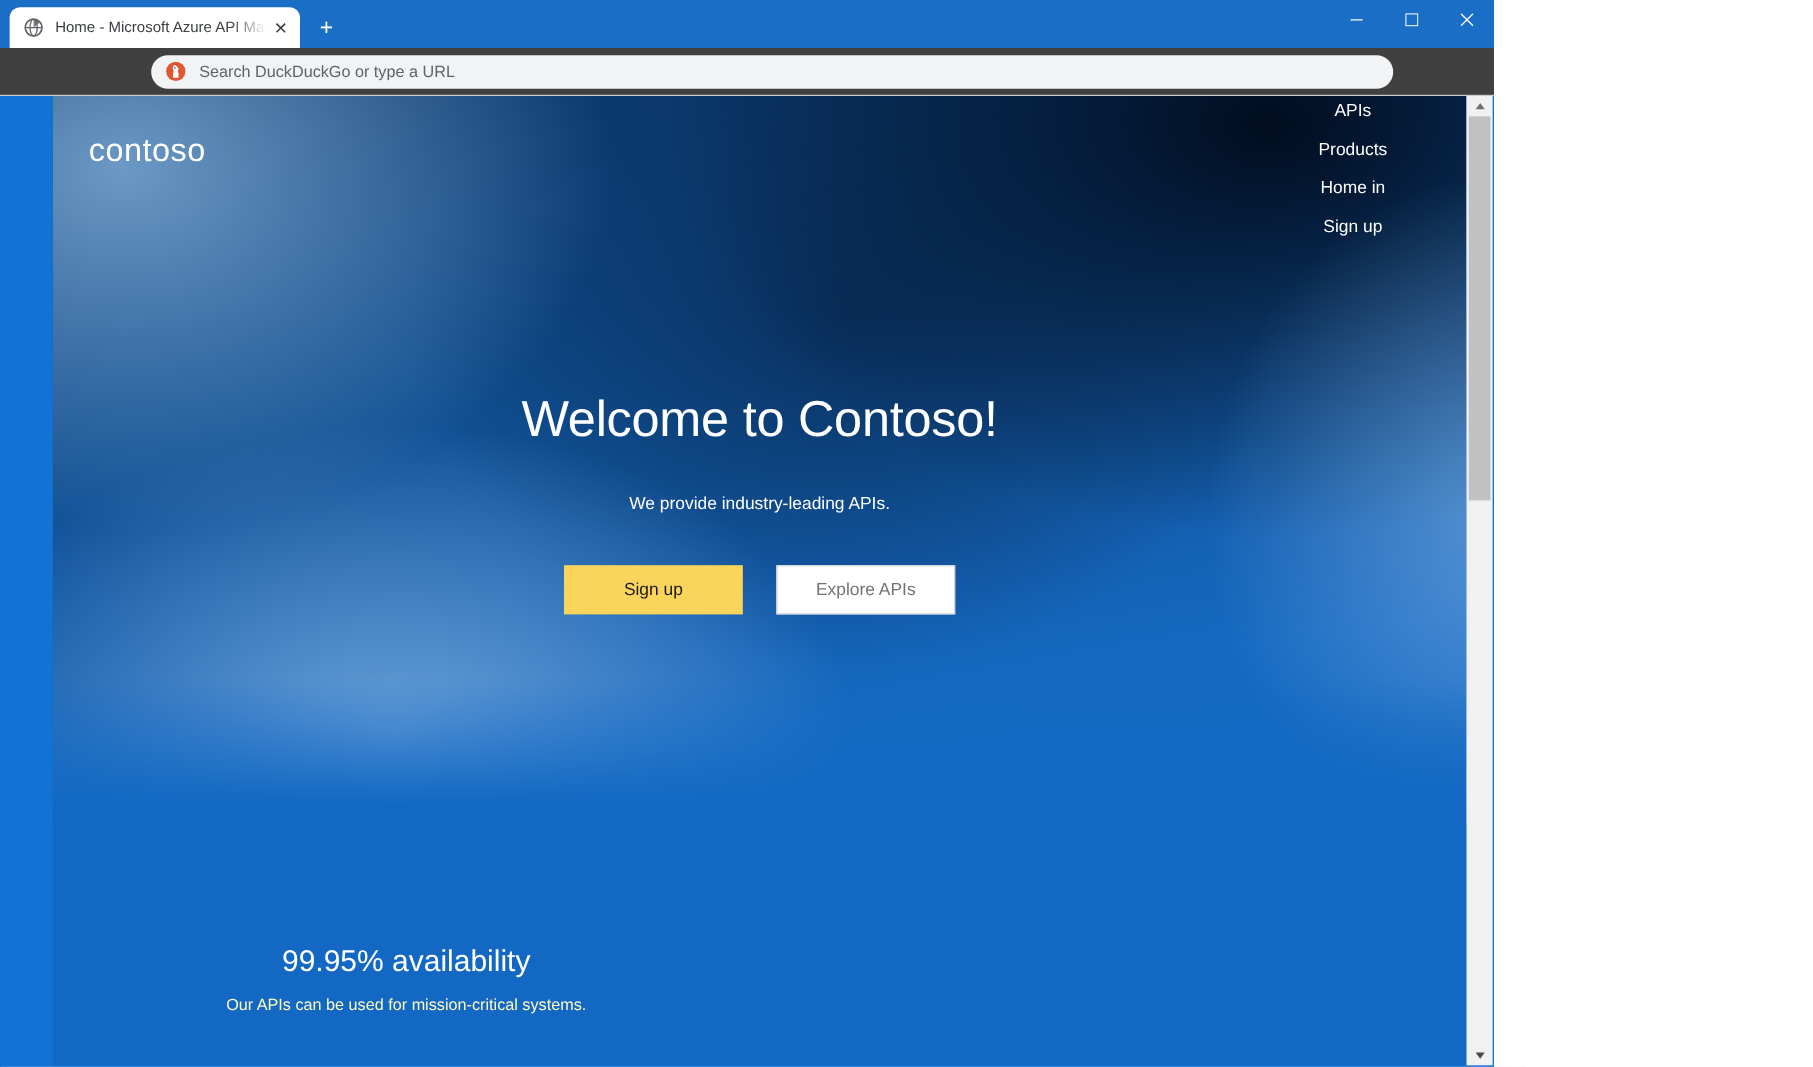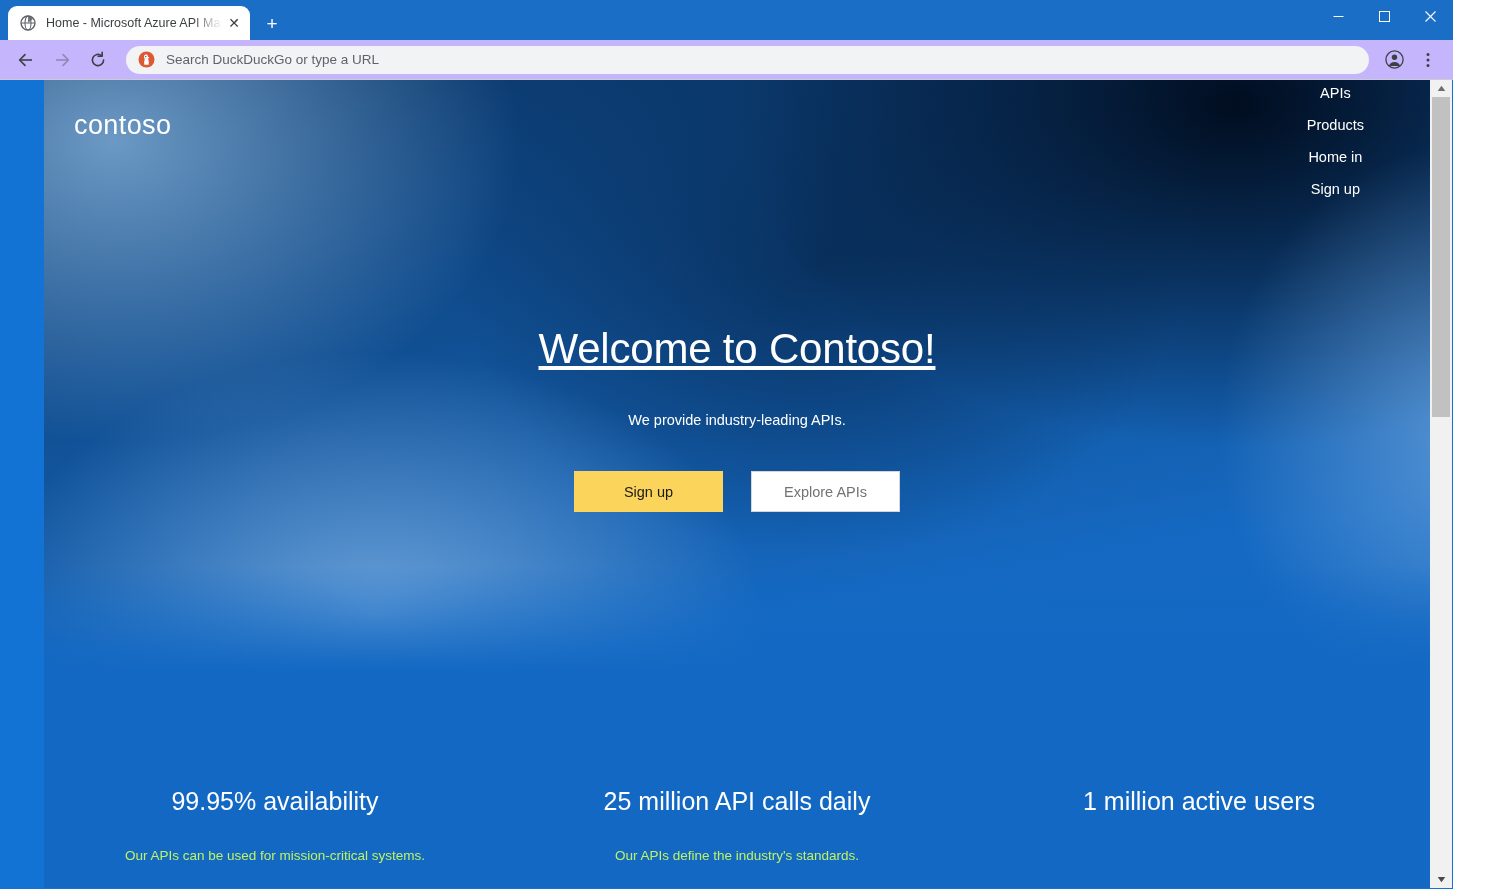--- a/index.html
+++ b/index.html
@@ -7,21 +7,21 @@
   html, body {
     width: 1511px;
     height: 889px;
     overflow: hidden;
     font-family: "Liberation Sans", sans-serif;
     background: #ffffff;
   }
 
   
   .browser-window {
-    width: 1453px;
+    width: 1245px;
     height: 889px;
     display: flex;
     flex-direction: column;
     background: #1273d4;
     position: relative;
   }
 
   
   .tabstrip {
     height: 40px;
@@ -96,21 +96,21 @@
     display: flex; align-items: center; justify-content: center;
     color: #ffffff;
     cursor: pointer;
   }
   .win-btn svg { display: block; }
 
   
   .toolbar {
     height: 40px;
     flex: 0 0 40px;
-    background: #c4b5fd;
+    background: #404040;
     display: flex;
     align-items: center;
     padding: 0 8px;
     border-bottom: 1px solid #c9ccd0;
   }
   .nav-btn {
     width: 30px; height: 30px;
     margin: 0 3px;
     display: flex; align-items: center; justify-content: center;
     border-radius: 50%;
@@ -233,21 +233,20 @@
     top: 246px;
     text-align: center;
     z-index: 4;
   }
   .hero-title {
     color: #ffffff;
     font-size: 42px;
     font-weight: 400;
     line-height: 1.1;
     letter-spacing: -0.2px;
-    text-decoration: underline;
   }
   .hero-sub {
     color: #ffffff;
     font-size: 14.5px;
     margin-top: 40px;
   }
   .hero-actions {
     margin-top: 43px;
     display: flex;
     justify-content: center;
@@ -292,23 +291,23 @@
     padding: 0 14px;
   }
   .stat-value {
     color: #ffffff;
     font-size: 25px;
     font-weight: 400;
     line-height: 1.2;
     white-space: nowrap;
   }
   .stat-desc {
-    color: #bef264;
+    color: #fef9c3;
     font-size: 13.5px;
-    margin-top: 32px;
+    margin-top: 14px;
   }
 
   
   .scrollbar {
     flex: 0 0 22px;
     width: 22px;
     background: #f1f1f1;
     position: relative;
     display: flex;
     flex-direction: column;
@@ -452,25 +451,20 @@
           <button class="btn btn-secondary">Explore APIs</button>
         </div>
       </div>
 
       <div class="stats">
         <div class="stat">
           <div class="stat-value">99.95% availability</div>
           <div class="stat-desc">Our APIs can be used for mission-critical systems.</div>
         </div>
         <div class="stat">
-          <div class="stat-value">25 million API calls daily</div>
-          <div class="stat-desc">Our APIs define the industry's standards.</div>
-        </div>
-        <div class="stat">
-          <div class="stat-value">1 million active users</div>
         </div>
       </div>
 
     </div>
 
     <div class="scrollbar">
       <div class="sb-arrow">
         <svg width="9" height="7" viewBox="0 0 9 7">
             <polygon points="4.5,0.8 8.3,6 0.7,6" fill="#6e6e6e"></polygon>
           </svg>

